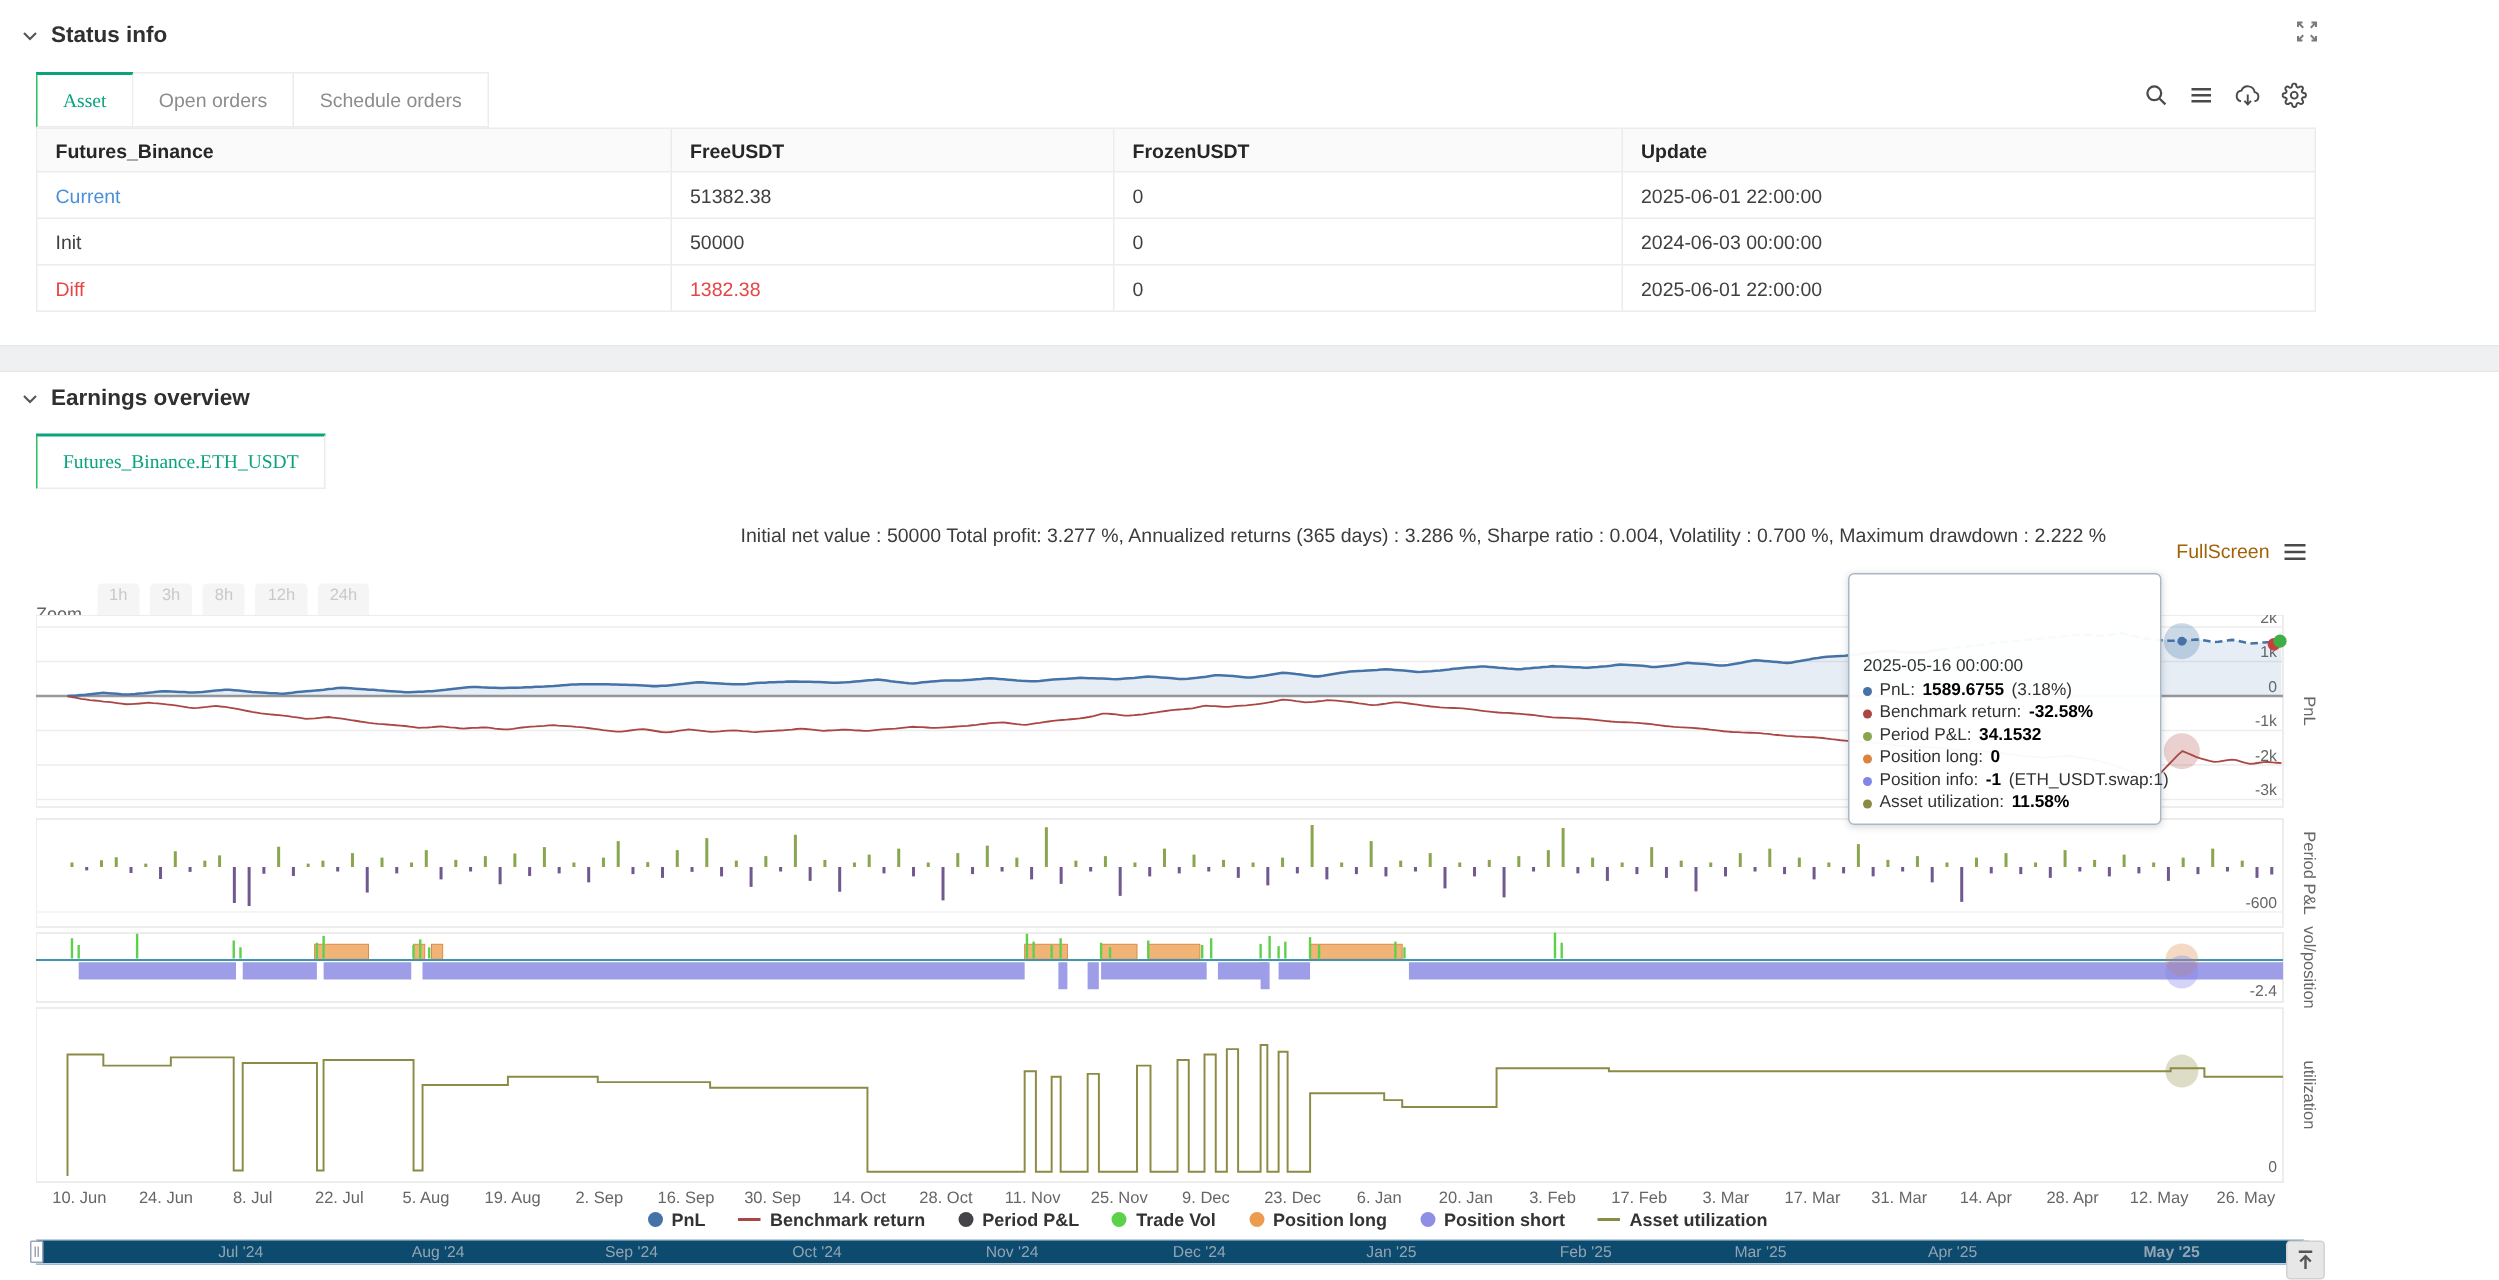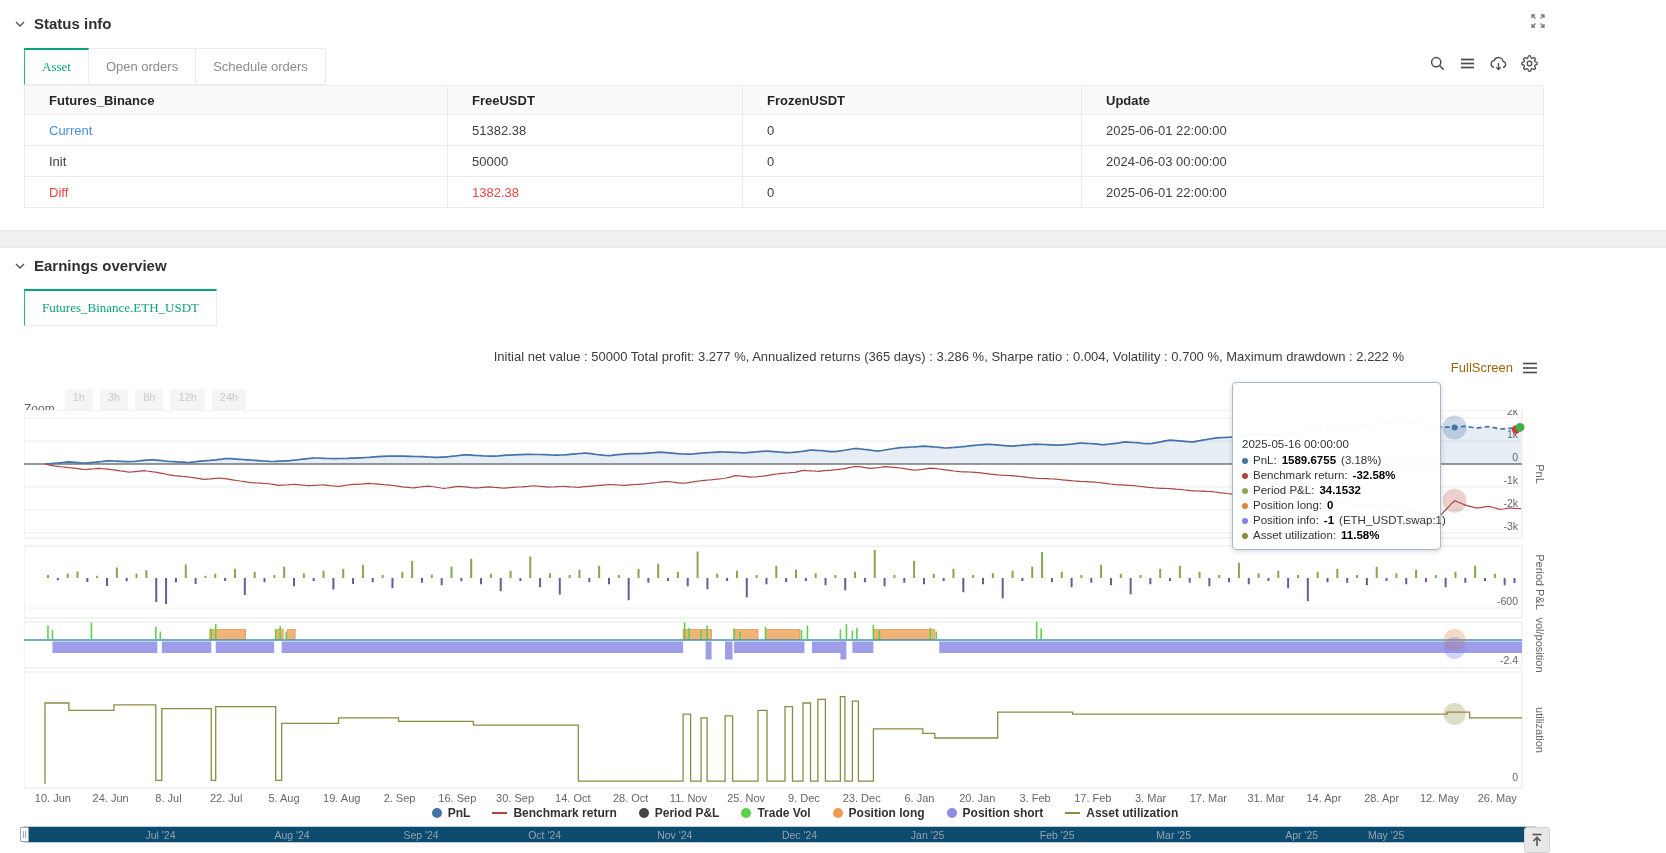--- a/index.html
+++ b/index.html
@@ -16,21 +16,21 @@
   
   .tabs { position:absolute; display:flex; }
   .tab { height:37px; padding:0 17px; display:flex; align-items:center; font-size:13px;
          color:#8c8c8c; background:#fff; border:1px solid #ececec; border-left:none; cursor:pointer; }
   .tab:first-child { border-left:1px solid #22c55e;font-family:Liberation Serif, serif; }
   .tab.active { color:#0aa37e; border-top:2px solid #0aa37e; }
 
   
   .status-table { position:absolute; left:24px; top:85px; width:1519px; border-collapse:collapse;
                   table-layout:fixed; font-size:13px; }
-  .status-table th, .status-table td { text-align:left; padding:0 24px; height:31px;
+  .status-table th, .status-table td { text-align:left; padding:0 12px; height:31px;
                   border-bottom:1px solid #ececec; border-right:1px solid #ececec; overflow:hidden; white-space:nowrap; }
   .status-table th:first-child, .status-table td:first-child { border-left:1px solid #ececec; }
   .status-table th { background:#fafafa; font-weight:700; color:#262626; height:29px; border-top:1px solid #ececec;}
   .status-table td { color:#404040; }
   td.cell-link { color:#4a90d9; }
   tr.row-danger td.cell-name, tr.row-danger td.cell-free { color:#e64545; }
 
   .head-icons { position:absolute; display:flex; gap:13px; align-items:center; }
   .head-icons svg { display:block; }
 
@@ -544,21 +544,21 @@
     <span class="nav-label" style="left: 120.474px;">Jul '24</span>
     <span class="nav-label" style="left: 249.427px;">Aug '24</span>
     <span class="nav-label" style="left: 378.38px;">Sep '24</span>
     <span class="nav-label" style="left: 503.174px;">Oct '24</span>
     <span class="nav-label" style="left: 632.127px;">Nov '24</span>
     <span class="nav-label" style="left: 756.92px;">Dec '24</span>
     <span class="nav-label" style="left: 885.873px;">Jan '25</span>
     <span class="nav-label" style="left: 1014.83px;">Feb '25</span>
     <span class="nav-label" style="left: 1131.3px;">Mar '25</span>
     <span class="nav-label" style="left: 1260.25px;">Apr '25</span>
-    <span class="nav-label" style="left: 1343px;">May '25</span>
+    <span class="nav-label" style="left: 1404px; font-weight: bold;">May '25</span>
     <div class="nav-handle" style="left: -5px;"></div>
     <div class="nav-handle" style="left: 1506px;"></div>
   </div>
 
 <div class="totop">
   <svg width="14" height="14" viewBox="0 0 14 14" fill="none" stroke="#555" stroke-width="1.6">
     <line x1="2.5" y1="1.5" x2="11.5" y2="1.5"></line>
       <line x1="7" y1="4.5" x2="7" y2="13"></line>
     <polyline points="3.5,8 7,4.5 10.5,8"></polyline>
     </svg>

